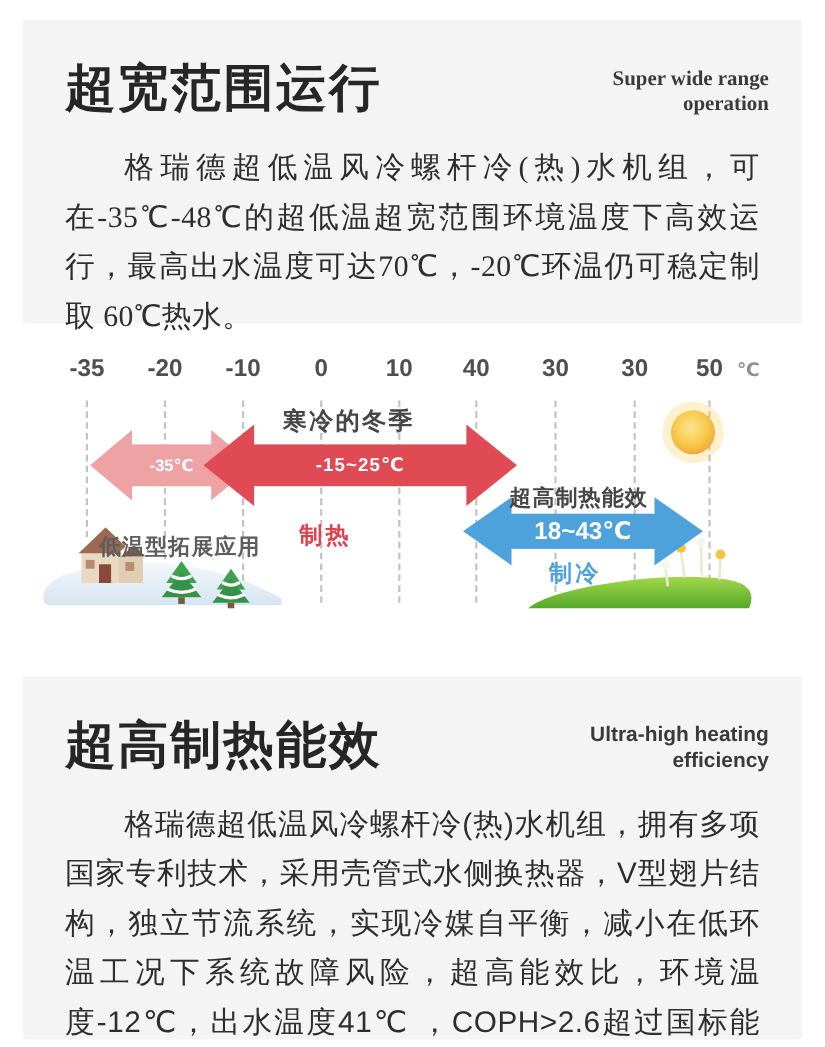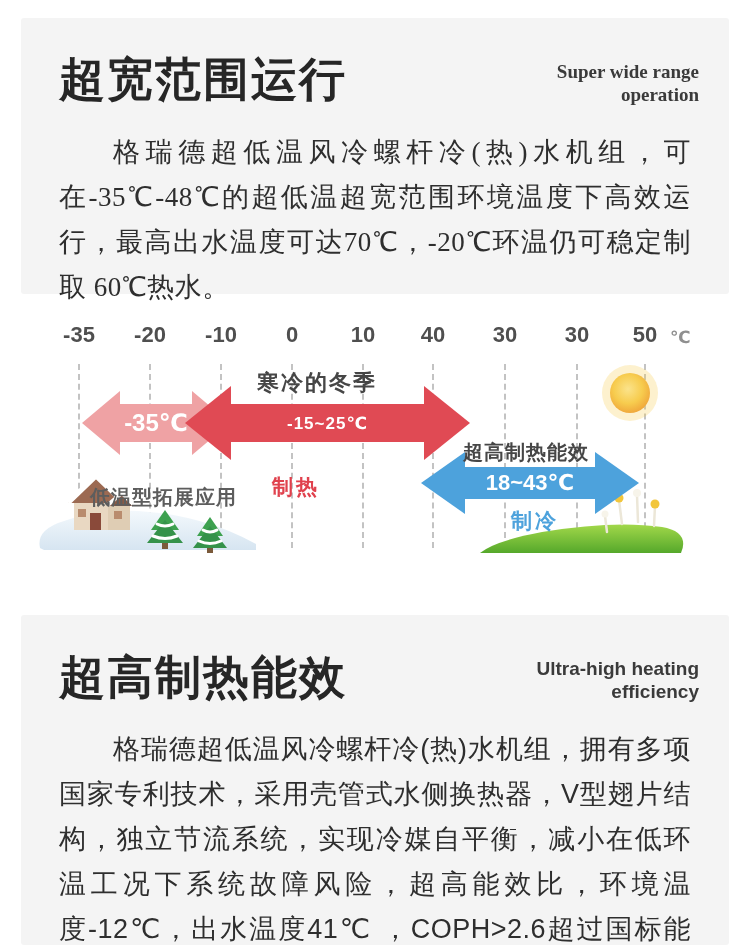--- a/index.html
+++ b/index.html
@@ -48,21 +48,21 @@
   .arr .lbl{
     position:absolute;left:0;right:0;top:0;bottom:0;
     display:flex;align-items:center;justify-content:center;
     color:#fff;font-weight:700;
   }
   
   .arr-pink{left:60px;top:81px;width:148px;height:64px;}
   .arr-pink .bar{left:36px;right:36px;top:13px;height:38px;background:#efa2a4;}
   .arr-pink .hl{left:0;border-top:32px solid transparent;border-bottom:32px solid transparent;border-right:38px solid #efa2a4;}
   .arr-pink .hr{right:0;border-top:32px solid transparent;border-bottom:32px solid transparent;border-left:38px solid #efa2a4;}
-  .arr-pink .lbl{font-size:24px;}
+  .arr-pink .lbl{font-size:15px;}
   
   .arr-red{left:163px;top:76px;width:285px;height:74px;}
   .arr-red .bar{left:44px;right:44px;top:18px;height:38px;background:#e04a54;}
   .arr-red .hl{left:0;border-top:37px solid transparent;border-bottom:37px solid transparent;border-right:46px solid #e04a54;}
   .arr-red .hr{right:0;border-top:37px solid transparent;border-bottom:37px solid transparent;border-left:46px solid #e04a54;}
   .arr-red .lbl{font-size:17px;letter-spacing:1px;}
   
   .arr-blue{left:399px;top:142px;width:218px;height:62px;}
   .arr-blue .bar{left:42px;right:42px;top:15px;height:32px;background:#4da2dc;}
   .arr-blue .hl{left:0;border-top:31px solid transparent;border-bottom:31px solid transparent;border-right:44px solid #4da2dc;}
@@ -75,21 +75,21 @@
   .lbl-summer{
     position:absolute;left:504px;top:129px;transform:translateX(-50%);
     font-size:20px;font-weight:700;color:#464646;letter-spacing:1px;white-space:nowrap;
   }
   .lbl-heating{
     position:absolute;left:274px;top:163px;transform:translateX(-50%);
     font-size:21px;font-weight:700;color:#e0414d;letter-spacing:3px;white-space:nowrap;
   }
   .lbl-cooling{
     position:absolute;left:501px;top:197px;transform:translateX(-50%);
-    font-size:21px;font-weight:700;color:#4da2dc;letter-spacing:3px;white-space:nowrap;margin-left:12px;
+    font-size:21px;font-weight:700;color:#4da2dc;letter-spacing:3px;white-space:nowrap;
   }
   .lbl-lowtemp{
     position:absolute;left:68px;top:174px;
     font-size:20px;font-weight:700;color:#5d5d5d;letter-spacing:1px;white-space:nowrap;
   }
 </style>
 </head>
 <body>
 
 <section class="card card1">

